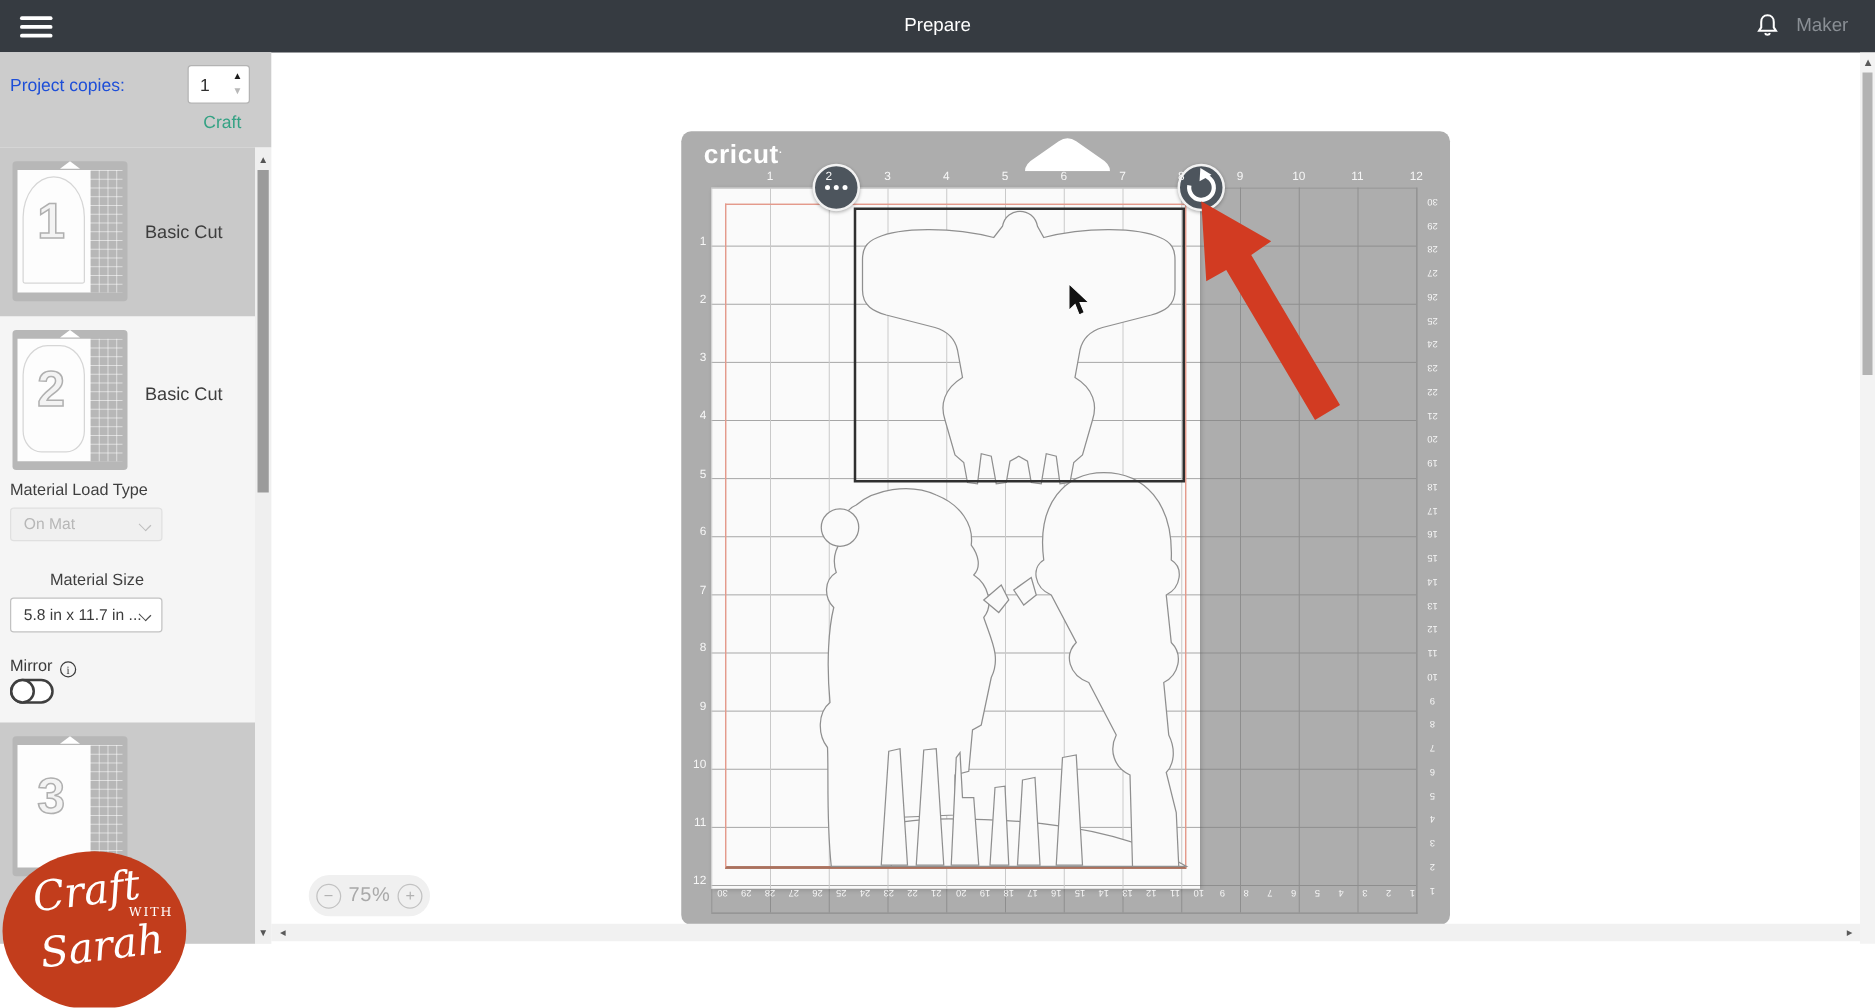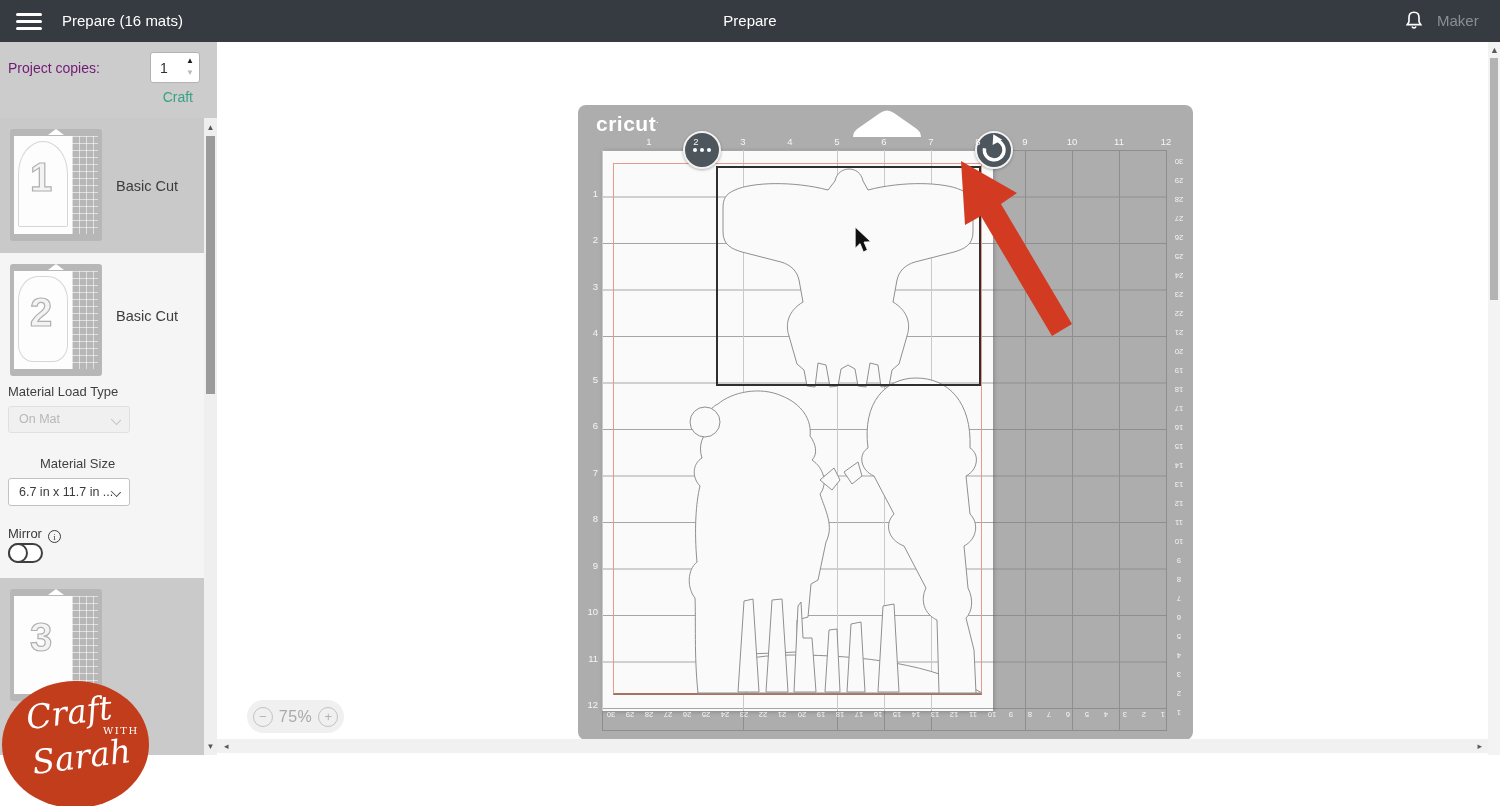--- a/index.html
+++ b/index.html
@@ -12,21 +12,21 @@
   .hamburger { position:absolute; left:16px; top:13px; width:26px; height:17px; cursor:pointer; }
   .hamburger i { display:block; height:3px; background:#fff; border-radius:2px; margin-bottom:4px; }
   .tb-title { position:absolute; left:62px; top:0; line-height:42px; color:#fff; font-size:15px; font-weight:500; }
   .tb-doc { position:absolute; left:0; top:0; width:100%; text-align:center; line-height:42px; color:#fff; font-size:15px; pointer-events:none; }
   .bell { position:absolute; left:1402px; top:9px; width:24px; height:24px; }
   .tb-machine { position:absolute; left:1437px; top:0; line-height:42px; color:#8a8f95; font-size:15px; }
 
   
   .sidebar { position:absolute; left:0; top:42px; width:217px; height:713px; background:#f5f5f5; }
   .copies { position:absolute; left:0; top:0; width:217px; height:76px; background:#cccccc; }
-  .copies-label { position:absolute; left:8px; top:18px; font-size:14px; color:#701a75; }
+  .copies-label { position:absolute; left:8px; top:18px; font-size:14px; color:#1d4ed8; }
   .copies-input { position:absolute; left:150px; top:10px; width:50px; height:31px; background:#fff; border:1px solid #b3b3b3; border-radius:3px; }
   .copies-value { position:absolute; left:9px; top:7px; font-size:14px; color:#2f2f2f; }
   .step-up { position:absolute; right:5px; top:3px; font-size:8px; color:#1c1c1c; cursor:pointer; }
   .step-down { position:absolute; right:5px; top:15px; font-size:8px; color:#b9b9b9; cursor:pointer; }
   .apply { position:absolute; right:24px; top:47px; font-size:14px; color:#35a284; cursor:pointer; }
 
   .mat-row { position:absolute; left:0; width:204px; }
   .row1 { top:76px; height:135px; background:#c9c9c9; }
   .row2 { top:211px; height:125px; }
   .row3 { top:536px; height:177px; background:#cacaca; }
@@ -53,21 +53,21 @@
   .info-icon { display:inline-block; width:13px; height:13px; border:1px solid #3b3b3b; border-radius:50%; font-size:9px; line-height:12px; text-align:center; color:#3b3b3b; margin-left:6px; vertical-align:-2px; font-family:"Liberation Serif",serif; }
   .toggle { position:absolute; left:8px; top:165px; width:35px; height:20px; border:2px solid #3f3f3f; border-radius:12px; background:#fff; cursor:pointer; }
   .knob { position:absolute; left:-2px; top:-2px; width:20px; height:20px; border:2px solid #3f3f3f; border-radius:50%; background:#fff; }
 
   
   .sb-v { position:absolute; left:204px; top:76px; width:13px; height:637px; background:#efefef; }
   .sb-v .arr { position:absolute; left:0; width:13px; text-align:center; font-size:8px; color:#555; cursor:pointer; }
   .sb-thumb-v { position:absolute; left:2px; top:18px; width:9px; height:258px; background:#9b9b9b; cursor:pointer; }
 
   
-  .mat { position:absolute; left:578px; top:105px; width:615px; height:635px; background:#adadad; border-radius:8px; }
+  .mat { position:absolute; left:545px; top:105px; width:615px; height:635px; background:#adadad; border-radius:8px; }
   .brand { position:absolute; left:18px; top:7px; font-size:21px; font-weight:bold; color:#fff; letter-spacing:.5px; }
   .brand sup { font-size:8px; }
   .mat-tab { position:absolute; left:275px; top:5px; }
   .grid { position:absolute; left:24px; top:45px; width:565px; height:581px;
     background-image:linear-gradient(to right,#8e8e8e 1px,transparent 1px),linear-gradient(to bottom,#8e8e8e 1px,transparent 1px);
     background-size:47px 46.5px; border-right:1px solid #8e8e8e; border-bottom:1px solid #8e8e8e; }
   .paper { position:absolute; left:24px; top:45px; width:391px; height:561px; background:#fafafa;
     background-image:linear-gradient(to right,#c9c9c9 1px,transparent 1px),linear-gradient(to bottom,#a5a5a5 1px,transparent 1px);
     background-size:47px 46.5px; box-shadow:1px 1px 4px rgba(0,0,0,.22); }
   .redrect { position:absolute; left:35px; top:58px; width:369px; height:532px; border:1px solid #e49a8c; border-bottom:2px solid #aa715d; }
@@ -113,21 +113,20 @@
 <body>
 
 <div id="app">
 
   <div class="topbar">
     <div class="hamburger">
         <i></i>
         <i></i>
         <i></i>
       </div>
-    <div class="tb-title">Prepare (16 mats)</div>
     <div class="tb-doc">Prepare</div>
     <svg class="bell" viewBox="0 0 22 22">
       <path d="M11,3 C8.2,3 6.4,5 6.4,7.8 L6.4,11.8 L4.8,14.3 L17.2,14.3 L15.6,11.8 L15.6,7.8 C15.6,5 13.8,3 11,3 Z" fill="none" stroke="#fff" stroke-width="1.5"></path>
       <path d="M9.2,16 a1.9,1.9 0 0 0 3.6,0" fill="none" stroke="#fff" stroke-width="1.5"></path>
     </svg>
     <div class="tb-machine">Maker</div>
   </div>
 
   <div class="sidebar">
 
@@ -166,21 +165,21 @@
     </div>
 
     <div class="settings">
       <div class="set-label" style="top:6px;">Material Load Type</div>
       <div class="dd dd1">
         <span>On Mat</span>
         <span class="chev chev-lt"></span>
       </div>
       <div class="set-label" style="top:78px;margin-left:32px;">Material Size</div>
       <div class="dd dd2">
-        <span>6.7 in x 11.7 in ...</span>
+        <span>5.8 in x 11.7 in ...</span>
         <span class="chev chev-dk"></span>
       </div>
       <div class="mirror-wrap">
         <span class="mirror-label">Mirror</span><span class="info-icon">i</span>
       </div>
       <div class="toggle">
           <div class="knob"></div>
         </div>
     </div>
 

